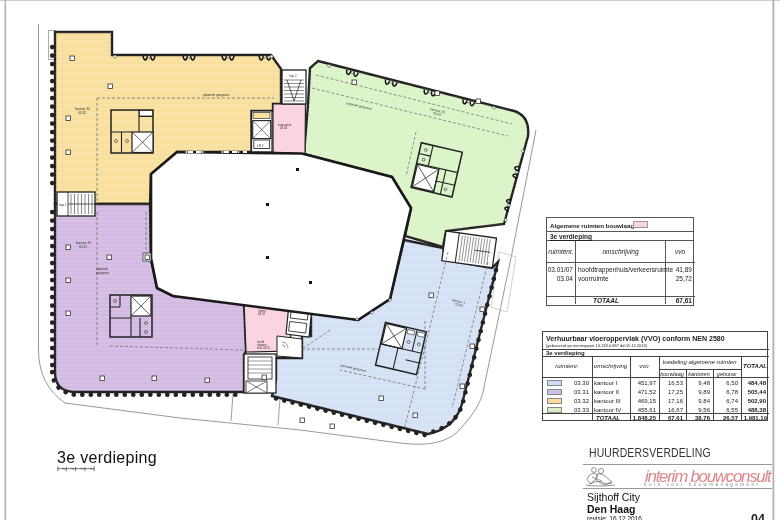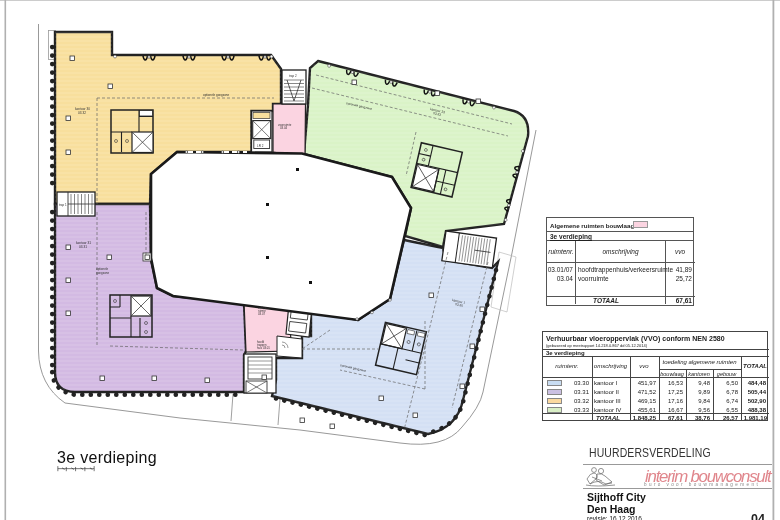--- a/index.html
+++ b/index.html
@@ -407,18 +407,18 @@
 <path d="M8,12 L18,16"></path>
 </g>
 </svg>
 
 <div class="abs" style="left:645px;top:466.5px;white-space:nowrap;font-size:16.5px;color:#e0868c;letter-spacing:-1.2px;font-style:italic;transform:scaleX(1.02);transform-origin:left;">interim bouwconsult</div>
 
 <div class="abs" style="left:644px;top:481.5px;width:128px;font-size:4.6px;color:#888;letter-spacing:2.4px;">buro voor bouwmanagement</div>
 
 <div class="abs" style="left:583px;top:488px;width:189px;height:1px;background:#999;"></div>
 
-<div class="abs" style="left:587px;top:490.5px;font-size:10.5px;font-weight:bold;color:#111;">Sijthoff City</div>
+<div class="abs" style="left:587px;top:490.5px;font-size:10.5px;font-weight:normal;color:#111;">Sijthoff City</div>
 <div class="abs" style="left:587px;top:503px;font-size:10.5px;font-weight:bold;color:#111;">Den Haag</div>
 
 <div class="abs" style="left:587px;top:514.5px;font-size:6.5px;color:#111;">revisie: 16.12.2016</div>
 
 <div class="abs" style="left:751px;top:511.5px;font-size:12.5px;font-weight:bold;color:#222;">04</div>
 
 </body></html>

